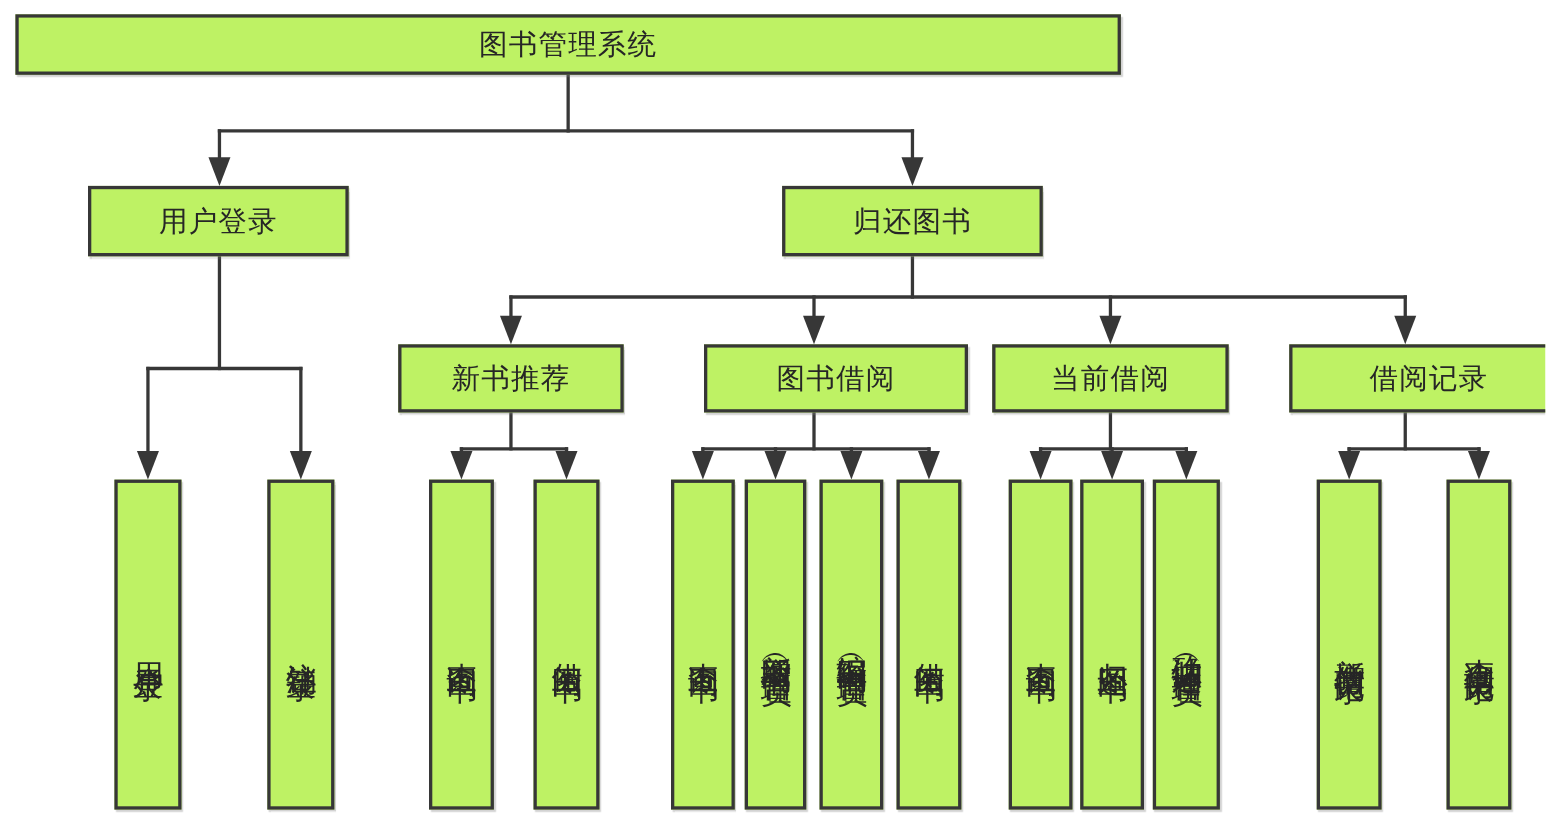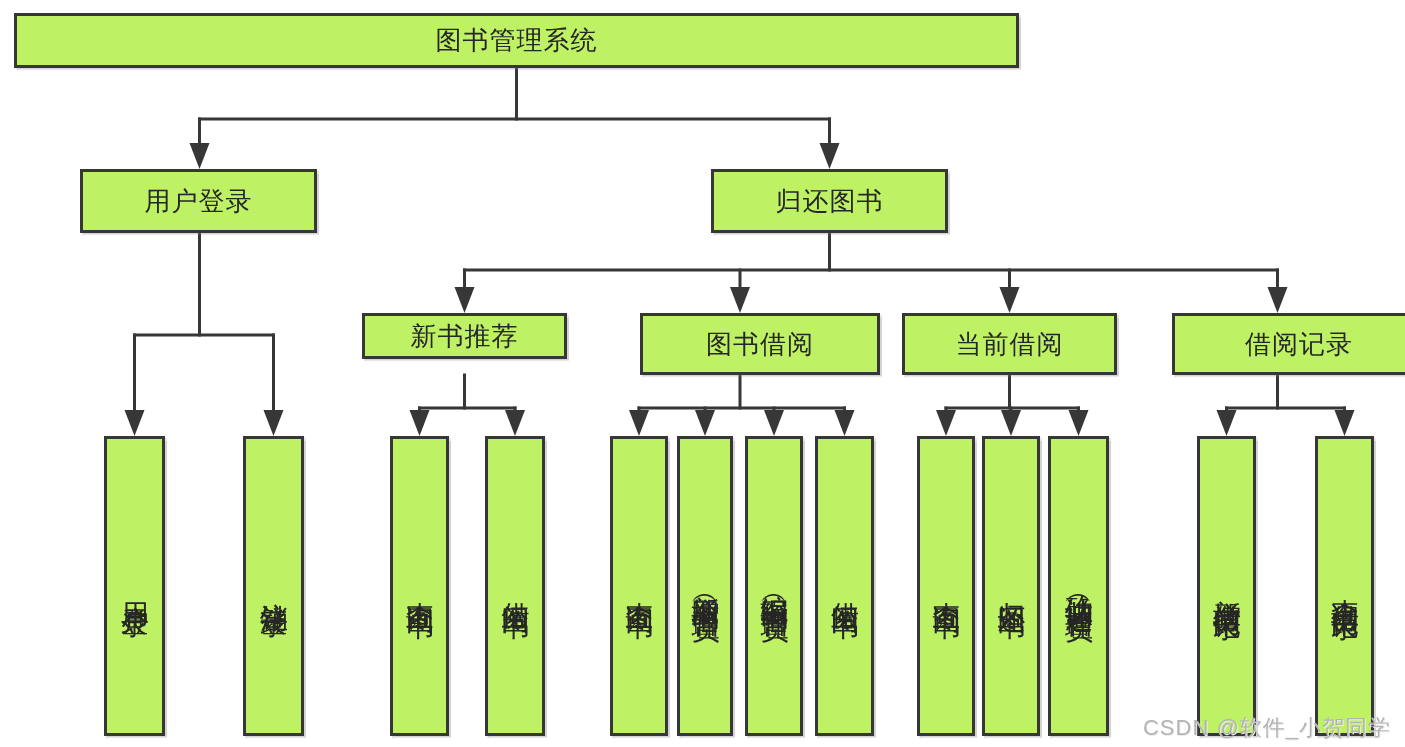--- a/index.html
+++ b/index.html
@@ -105,21 +105,21 @@
     <span>图书管理系统</span>
   </div>
 
   <div class="node h" style="left:80px;top:169px;width:237px;height:64px;">
     <span>用户登录</span>
   </div>
   <div class="node h" style="left:711px;top:169px;width:237px;height:64px;">
     <span>归还图书</span>
   </div>
 
-  <div class="node h" style="left:362px;top:313px;width:205px;height:46px;">
+  <div class="node h" style="left:362px;top:313px;width:205px;height:62px;">
     <span>新书推荐</span>
   </div>
   <div class="node h" style="left:640px;top:313px;width:240px;height:62px;">
     <span>图书借阅</span>
   </div>
   <div class="node h" style="left:902px;top:313px;width:215px;height:62px;">
     <span>当前借阅</span>
   </div>
   <div class="node h" style="left:1172px;top:313px;width:254px;height:62px;">
     <span>借阅记录</span>
@@ -162,14 +162,13 @@
     <span>确认归还（管理员）</span>
   </div>
 
   <div class="node leaf" style="left:1197px;top:436px;width:59px;height:300px;">
     <span>新增借阅记录</span>
   </div>
   <div class="node leaf" style="left:1315px;top:436px;width:59px;height:300px;">
     <span>查询借阅记录</span>
   </div>
 
-  <div class="watermark">CSDN @软件_小贺同学</div>
 </div>
 
 </body></html>

